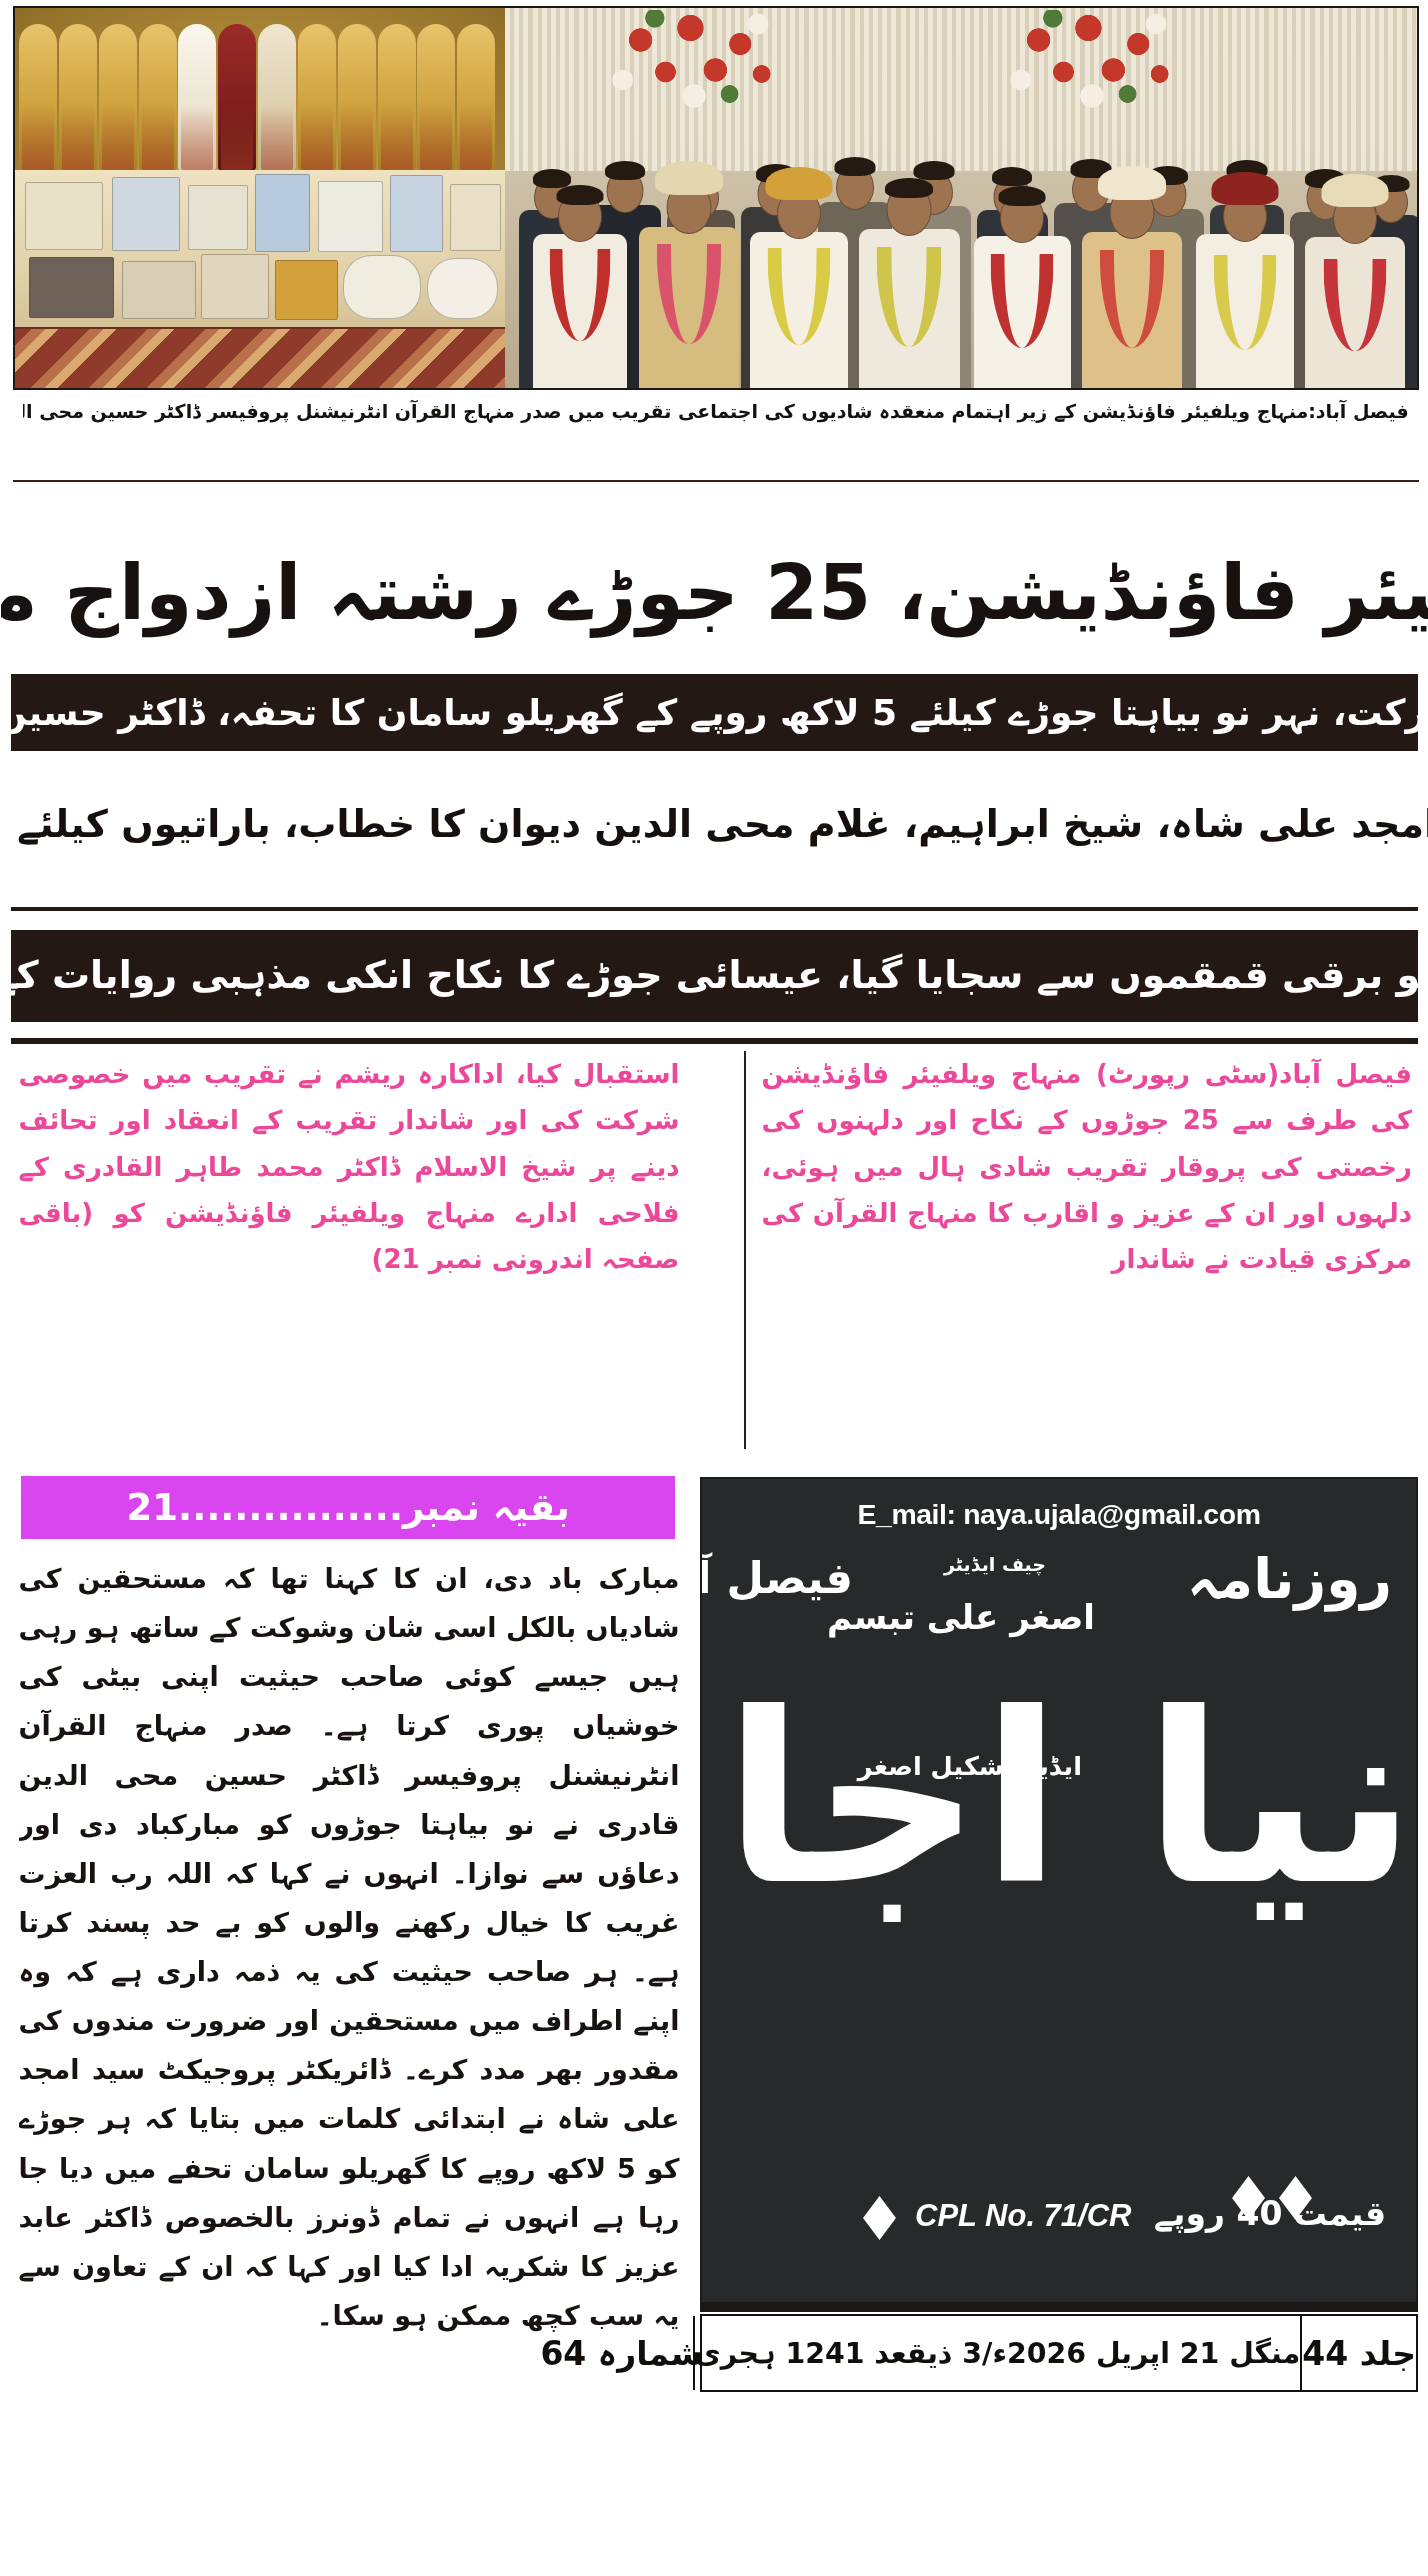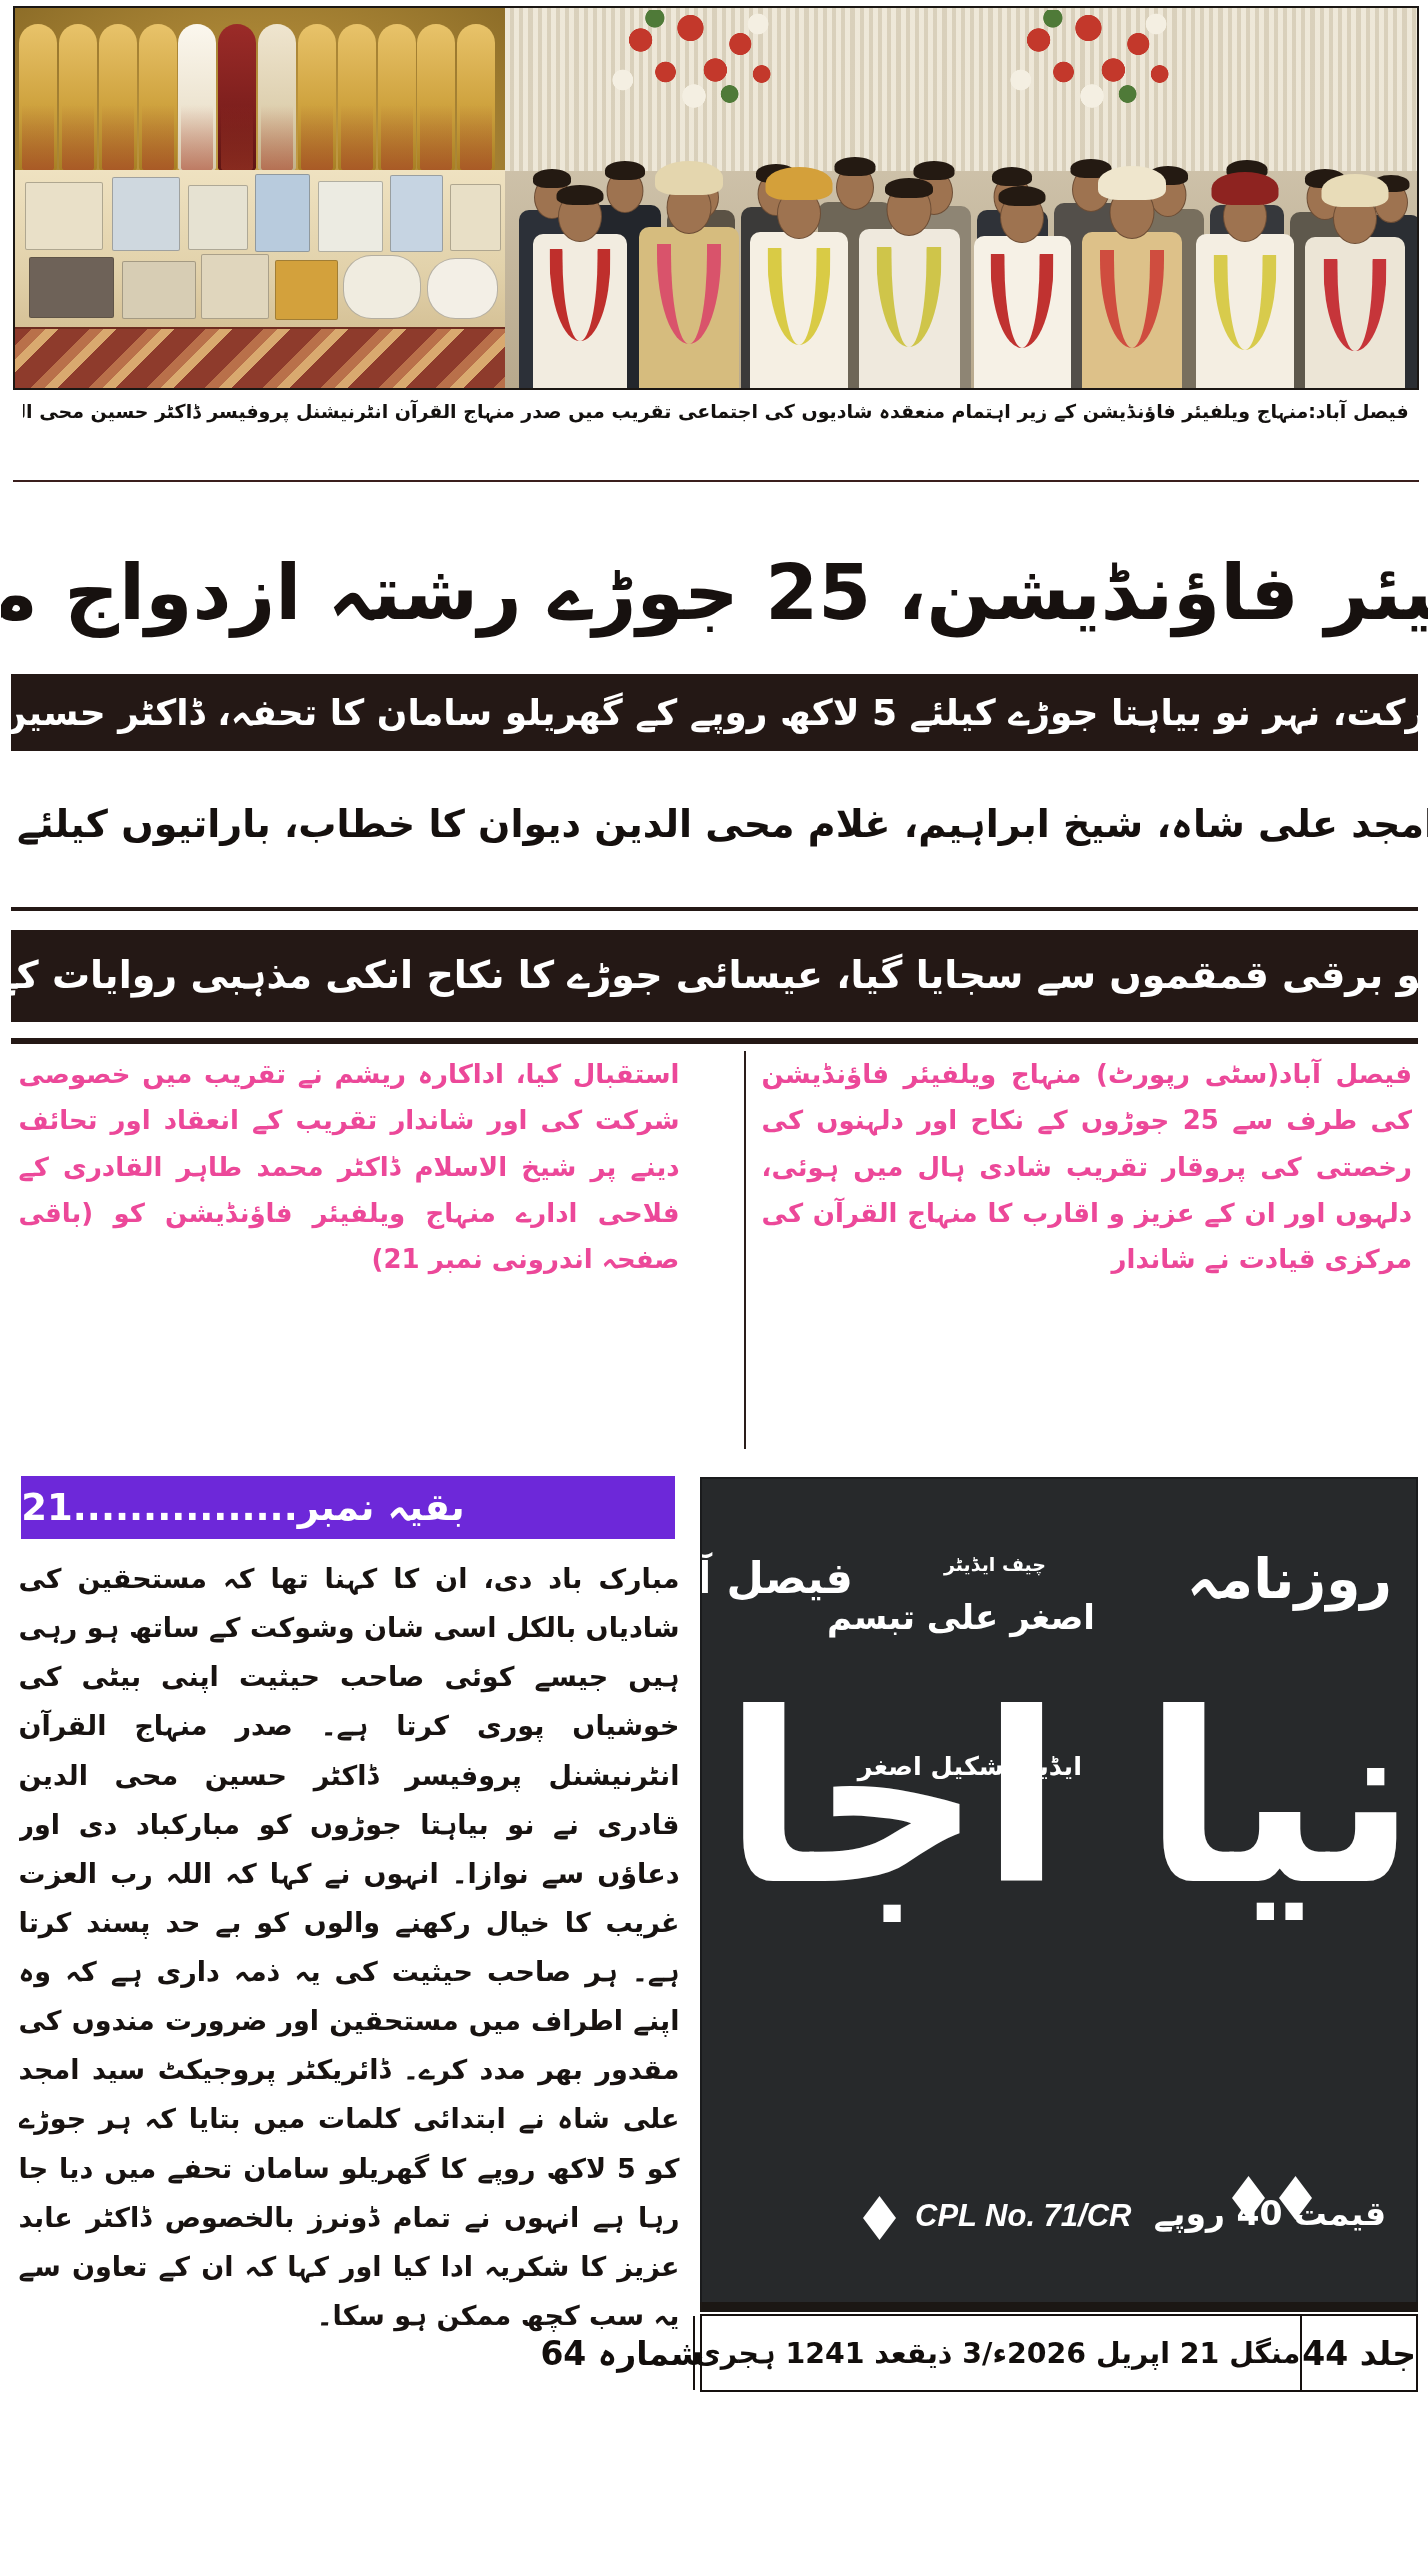--- a/index.html
+++ b/index.html
@@ -206,22 +206,22 @@
   }
   #col-left {
     left: 18.5px; top: 1051px; width: 661px; height: 398px;
     overflow: hidden;
   }
 
   
   #cont-bar {
     position: absolute; left: 21.3px; top: 1476px;
     width: 654px; height: 63px;
-    background: #6d28d9;
-    display: flex; align-items: center; justify-content: flex-end;
+    background: #d946ef;
+    display: flex; align-items: center; justify-content: center;
     direction: rtl;
   }
   #cont-bar .cb-text {
     color: #fff; font-weight: 700; font-size: 37px;
     white-space: nowrap; letter-spacing: 0.7px;
   }
 
   #col-cont {
     position: absolute; left: 18.5px; top: 1554px;
     width: 661px; height: 1009px;
@@ -485,20 +485,21 @@
 
 <div class="col" id="col-right">فیصل آباد(سٹی رپورٹ) منہاج ویلفیئر فاؤنڈیشن کی طرف سے 25 جوڑوں کے نکاح اور دلہنوں کی رخصتی کی پروقار تقریب شادی ہال میں ہوئی، دلہوں اور ان کے عزیز و اقارب کا منہاج القرآن کی مرکزی قیادت نے شاندار</div>
 <div class="col" id="col-left">استقبال کیا، اداکارہ ریشم نے تقریب میں خصوصی شرکت کی اور شاندار تقریب کے انعقاد اور تحائف دینے پر شیخ الاسلام ڈاکٹر محمد طاہر القادری کے فلاحی ادارے منہاج ویلفیئر فاؤنڈیشن کو (باقی صفحہ اندرونی نمبر 21)</div>
 
 <div id="cont-bar">
   <div class="cb-text">بقیہ نمبر................21</div>
 </div>
 <div id="col-cont">مبارک باد دی، ان کا کہنا تھا کہ مستحقین کی شادیاں بالکل اسی شان وشوکت کے ساتھ ہو رہی ہیں جیسے کوئی صاحب حیثیت اپنی بیٹی کی خوشیاں پوری کرتا ہے۔ صدر منہاج القرآن انٹرنیشنل پروفیسر ڈاکٹر حسین محی الدین قادری نے نو بیاہتا جوڑوں کو مبارکباد دی اور دعاؤں سے نوازا۔ انہوں نے کہا کہ اللہ رب العزت غریب کا خیال رکھنے والوں کو بے حد پسند کرتا ہے۔ ہر صاحب حیثیت کی یہ ذمہ داری ہے کہ وہ اپنے اطراف میں مستحقین اور ضرورت مندوں کی مقدور بھر مدد کرے۔ ڈائریکٹر پروجیکٹ سید امجد علی شاہ نے ابتدائی کلمات میں بتایا کہ ہر جوڑے کو 5 لاکھ روپے کا گھریلو سامان تحفے میں دیا جا رہا ہے انہوں نے تمام ڈونرز بالخصوص ڈاکٹر عابد عزیز کا شکریہ ادا کیا اور کہا کہ ان کے تعاون سے یہ سب کچھ ممکن ہو سکا۔</div>
 
 <div id="masthead">
+  <div id="email-line">E_mail: naya.ujala@gmail.com</div>
 
   <div class="mh-urdu" id="mh-rozn">روزنامہ</div>
   <div class="mh-urdu" id="mh-chief">چیف ایڈیٹر</div>
   <div class="mh-urdu" id="mh-chiefname">اصغر علی تبسم</div>
   <div class="mh-urdu" id="mh-city">فیصل آباد</div>
   <div class="mh-urdu" id="mh-editor">ایڈیٹر شکیل اصغر</div>
 
   <div id="mh-title-big">نیا اجالا</div>
 
   <div class="mh-diamond" style="left:161px; top:717px;"></div>

